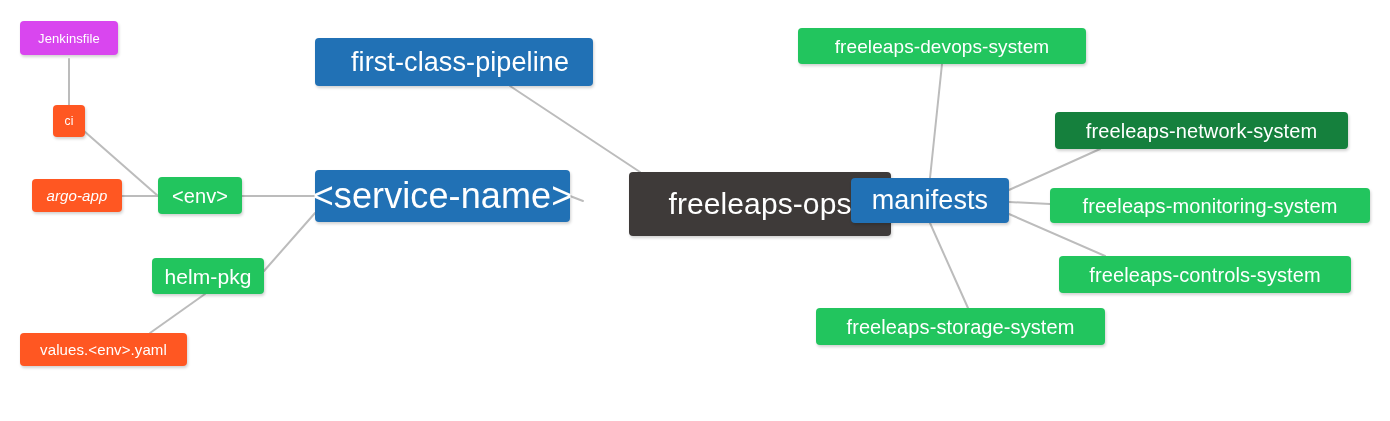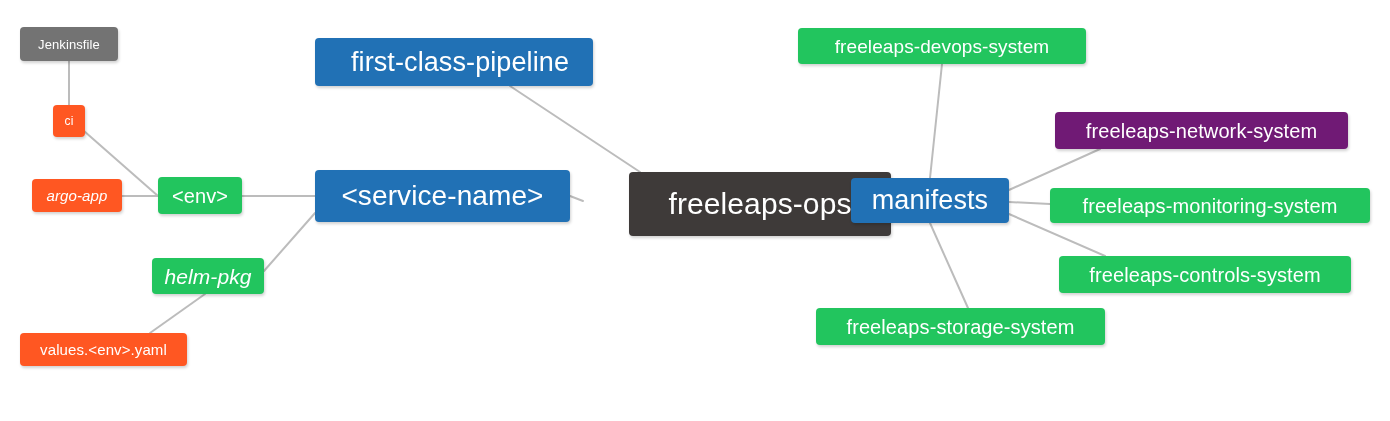--- a/index.html
+++ b/index.html
@@ -61,54 +61,54 @@
       <path d="M 510 86 L 640 172" stroke="#bcbcbc" stroke-width="2" fill="none" stroke-linecap="round"></path>
       <path d="M 570 196 L 583 201" stroke="#bcbcbc" stroke-width="2" fill="none" stroke-linecap="round"></path>
       <path d="M 845 201 L 851 201" stroke="#bcbcbc" stroke-width="2" fill="none" stroke-linecap="round"></path>
       <path d="M 930 178 L 942 64" stroke="#bcbcbc" stroke-width="2" fill="none" stroke-linecap="round"></path>
       <path d="M 1009 190 L 1100 149" stroke="#bcbcbc" stroke-width="2" fill="none" stroke-linecap="round"></path>
       <path d="M 1009 202 L 1050 204" stroke="#bcbcbc" stroke-width="2" fill="none" stroke-linecap="round"></path>
       <path d="M 1009 214 L 1105 256" stroke="#bcbcbc" stroke-width="2" fill="none" stroke-linecap="round"></path>
       <path d="M 930 223 L 968 308" stroke="#bcbcbc" stroke-width="2" fill="none" stroke-linecap="round"></path>
     </svg>
   <div id="node-layer">
-      <div class="node" style="left: 20px; top: 27px; width: 98px; height: 34px; background: #737373; font-size: 13px; justify-content: center;">
+      <div class="node" style="left: 20px; top: 21px; width: 98px; height: 34px; background: #d946ef; font-size: 13px; justify-content: center;">
         <span class="node-label">Jenkinsfile</span>
       </div>
       <div class="node" style="left: 53px; top: 105px; width: 32px; height: 32px; background: rgb(255, 87, 34); font-size: 12px;">
         <span class="node-label">ci</span>
       </div>
       <div class="node" style="left: 32px; top: 179px; width: 90px; height: 33px; background: rgb(255, 87, 34); font-size: 15px; font-style: italic;">
         <span class="node-label">argo-app</span>
       </div>
       <div class="node" style="left: 158px; top: 177px; width: 84px; height: 37px; background: rgb(34, 197, 94); font-size: 20px; text-align: center;">
         <span class="node-label">&lt;env&gt;</span>
       </div>
-      <div class="node" style="left: 152px; top: 258px; width: 112px; height: 36px; background: rgb(34, 197, 94); font-size: 21px; font-style: italic;">
+      <div class="node" style="left: 152px; top: 258px; width: 112px; height: 36px; background: rgb(34, 197, 94); font-size: 21px;">
         <span class="node-label">helm-pkg</span>
       </div>
       <div class="node" style="left: 8px; top: 333px; width: 167px; height: 33px; background: rgb(255, 87, 34); font-size: 15px; margin-left: 12px;">
         <span class="node-label">values.&lt;env&gt;.yaml</span>
       </div>
       <div class="node" style="left: 315px; top: 38px; width: 278px; height: 48px; background: rgb(33, 113, 181); font-size: 27px; padding-left: 12px;">
         <span class="node-label">first-class-pipeline</span>
       </div>
-      <div class="node" style="left: 315px; top: 170px; width: 255px; height: 52px; background: rgb(33, 113, 181); font-size: 28px;">
+      <div class="node" style="left: 315px; top: 170px; width: 255px; height: 52px; background: rgb(33, 113, 181); font-size: 36px;">
         <span class="node-label">&lt;service-name&gt;</span>
       </div>
       <div class="node" style="left: 583px; top: 172px; width: 262px; height: 64px; background: rgb(62, 58, 57); font-size: 30px; margin-left: 46px;">
         <span class="node-label">freeleaps-ops</span>
       </div>
       <div class="node" style="left: 851px; top: 178px; width: 158px; height: 45px; background: rgb(33, 113, 181); font-size: 27px;">
         <span class="node-label">manifests</span>
       </div>
       <div class="node" style="left: 798px; top: 28px; width: 288px; height: 36px; background: rgb(34, 197, 94); font-size: 19px;">
         <span class="node-label">freeleaps-devops-system</span>
       </div>
-      <div class="node" style="left: 1055px; top: 112px; width: 293px; height: 37px; background: #701a75; font-size: 20px;">
+      <div class="node" style="left: 1055px; top: 112px; width: 293px; height: 37px; background: #15803d; font-size: 20px;">
         <span class="node-label">freeleaps-network-system</span>
       </div>
       <div class="node" style="left: 1050px; top: 188px; width: 320px; height: 35px; background: rgb(34, 197, 94); font-size: 20px;">
         <span class="node-label">freeleaps-monitoring-system</span>
       </div>
       <div class="node" style="left: 1059px; top: 256px; width: 292px; height: 37px; background: rgb(34, 197, 94); font-size: 20px;">
         <span class="node-label">freeleaps-controls-system</span>
       </div>
       <div class="node" style="left: 816px; top: 308px; width: 289px; height: 37px; background: rgb(34, 197, 94); font-size: 20px;">
         <span class="node-label">freeleaps-storage-system</span>

